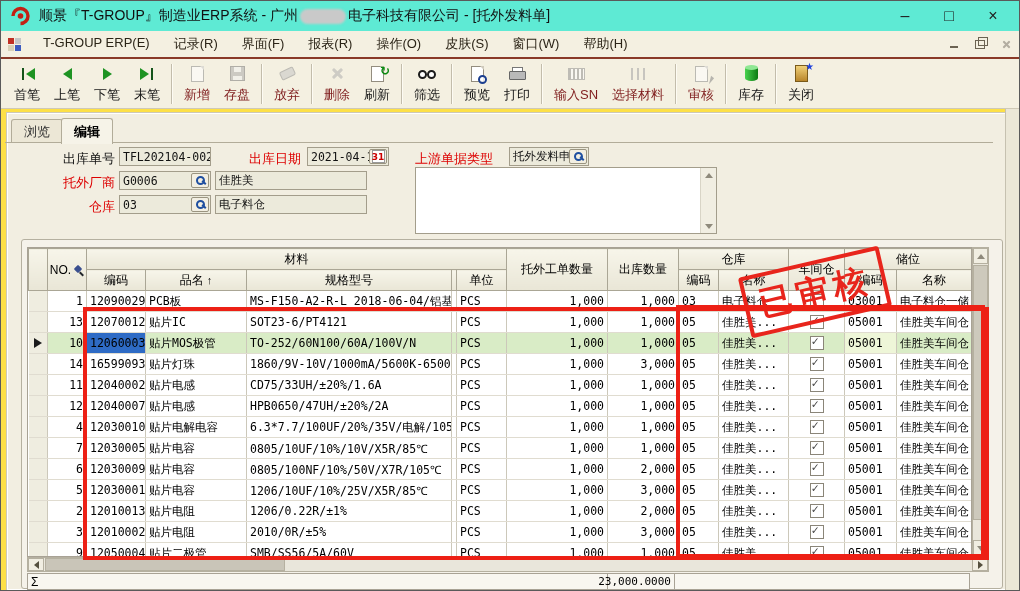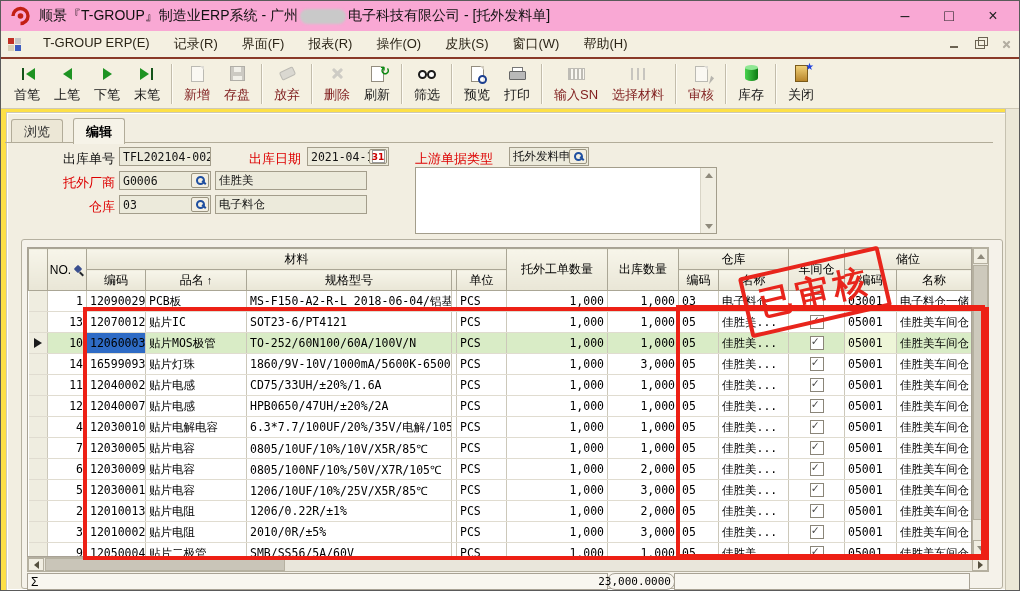--- a/index.html
+++ b/index.html
@@ -1,20 +1,20 @@
 <!DOCTYPE html>
 <html><head>
 <meta charset="utf-8">
 <style>
   html,body{margin:0;padding:0;}
   body{font-family:"Liberation Sans","DejaVu Sans",sans-serif;background:#777;}
   .window{position:relative;width:1020px;height:591px;background:#ebe7d7;overflow:hidden;
           border:1px solid #5a5a5a;box-sizing:border-box;}
   
-  .titlebar{position:absolute;left:0;top:0;width:1020px;height:30px;background:#f9a8d4;
+  .titlebar{position:absolute;left:0;top:0;width:1020px;height:30px;background:#5eead4;
             border-bottom:1px solid #d9d4c4;display:flex;align-items:center;}
   .titlebar .logo{margin:0 8px 0 8px;width:22px;height:22px;flex:none;}
   .title-text{font-size:14px;color:#111;white-space:nowrap;}
   .redact{display:inline-block;width:46px;height:15px;background:#c9c9c9;border-radius:8px;
           vertical-align:middle;margin:0 2px;filter:blur(1px);}
   .wctrls{position:absolute;right:6px;top:0;height:30px;display:flex;align-items:center;}
   .wctrl{width:44px;height:28px;display:flex;align-items:center;justify-content:center;
          font-size:16px;color:#222;cursor:default;}
   
   .menubar{position:absolute;left:0;top:30px;width:1020px;height:26px;background:#f4f0e1;
@@ -167,21 +167,21 @@
   .hscroll{position:absolute;left:26px;top:448px;width:962px;height:15px;background:#e9e6db;
            border:1px solid #b5b0a0;box-sizing:border-box;}
   .hs-btn{position:absolute;top:0;width:16px;height:13px;background:#f1eee2;border:1px solid #b5b0a0;
            display:flex;align-items:center;justify-content:center;box-sizing:border-box;}
   .hs-thumb{position:absolute;left:17px;top:0;width:240px;height:13px;background:#c9c5b8;
            border:1px solid #b5b0a0;box-sizing:border-box;}
   
   .sumrow{position:absolute;left:26px;top:464px;height:17px;display:flex;font-size:12px;}
   .sumcell{border:1px solid #a8a295;background:#f8f6f0;box-sizing:border-box;height:17px;
            display:flex;align-items:center;padding:0 3px;}
-  .sumtotal{justify-content:flex-end;font:11px "DejaVu Sans Mono",monospace;border-radius:8px;}
+  .sumtotal{justify-content:flex-end;font:11px "DejaVu Sans Mono",monospace;}
   
   .redrect{position:absolute;border:4px solid #ed2015;z-index:45;pointer-events:none;}
 </style>
 </head>
 <body>
 
 <div class="window">
 
   <div class="titlebar">
     <svg class="logo" viewBox="0 0 22 22">
@@ -344,21 +344,21 @@
         </span>
         <span class="tlabel">关闭</span>
       </div>
     </div>
 
   <div class="workarea">
     <div class="editorpanel"></div>
     <div class="rightstrip"></div>
 
     <div class="tab" style="left:10px;">浏览</div>
-    <div class="tab active" style="left:72px;">编辑</div>
+    <div class="tab active" style="left:60px;">编辑</div>
     <div class="tabline"></div>
 
     <div class="flabel" style="left:30px;top:41px;width:84px;">出库单号</div>
     <div class="ibox" style="left:118px;top:38px;width:92px;">TFL202104-0022</div>
 
     <div class="flabel red" style="left:244px;top:41px;width:56px;">出库日期</div>
     <div class="ibox" style="left:306px;top:38px;width:82px;">
         <span>2021-04-15</span>
       <span class="btn">
           <span class="cal31">31</span>

